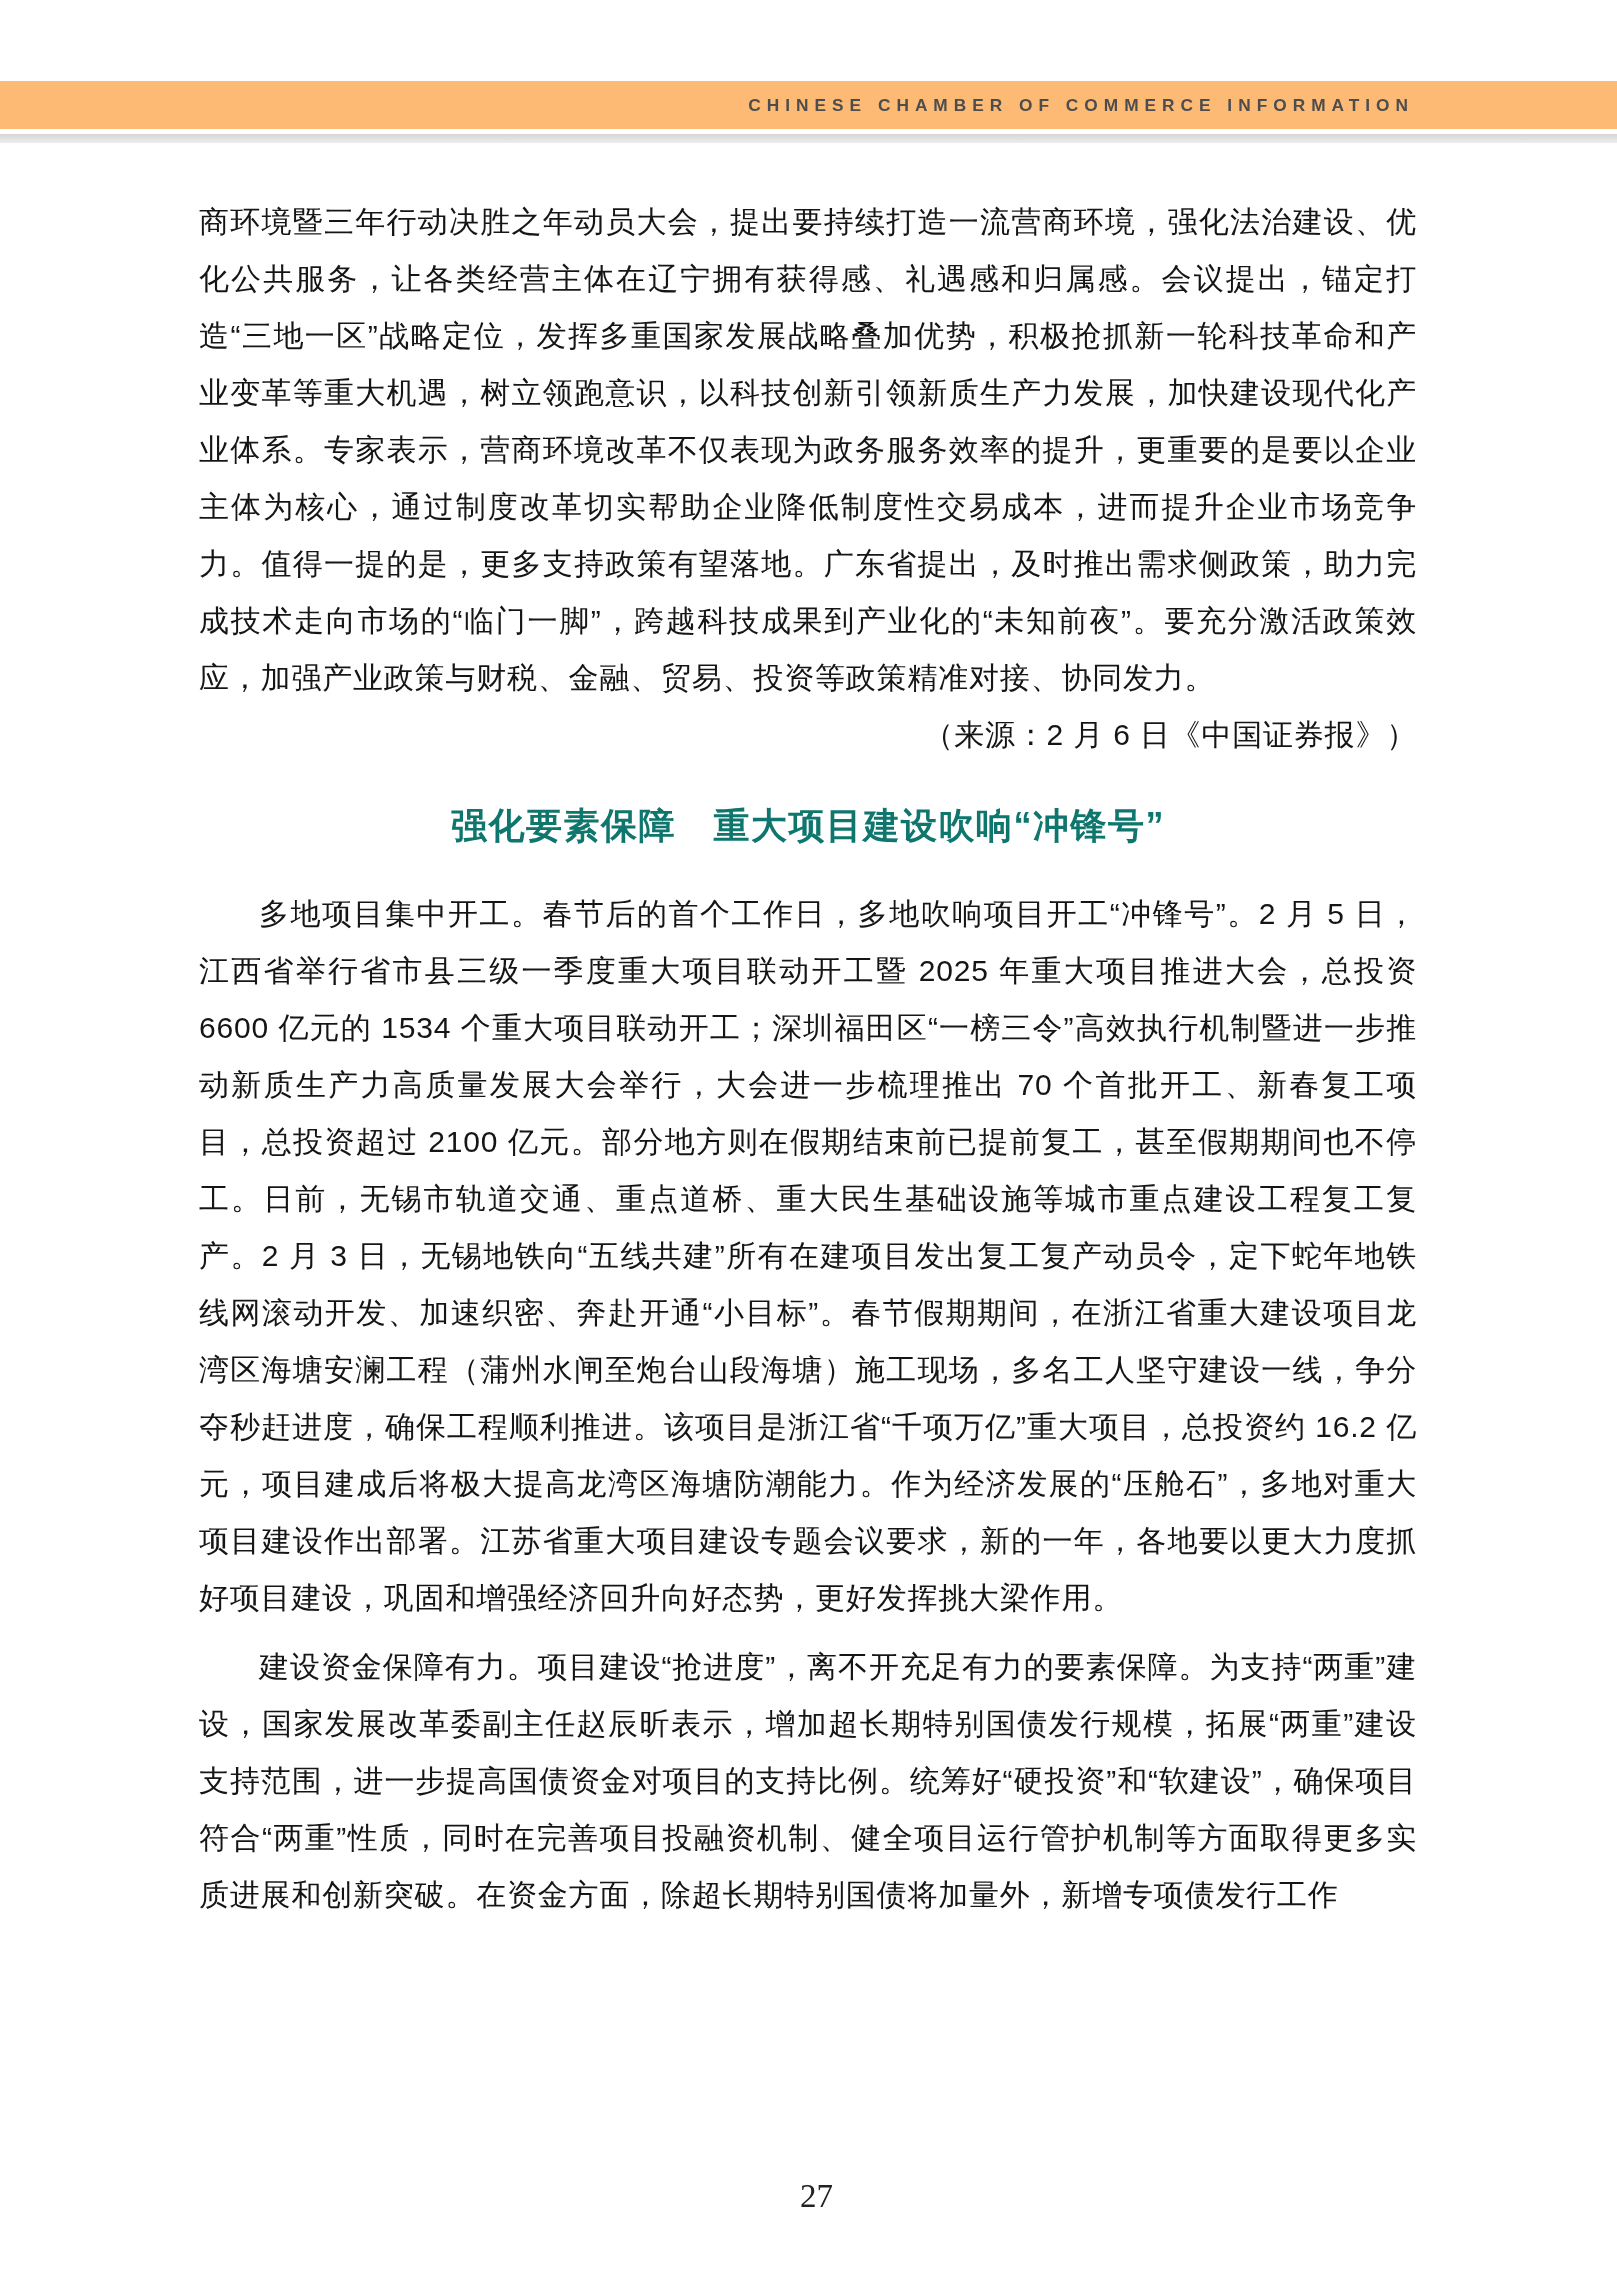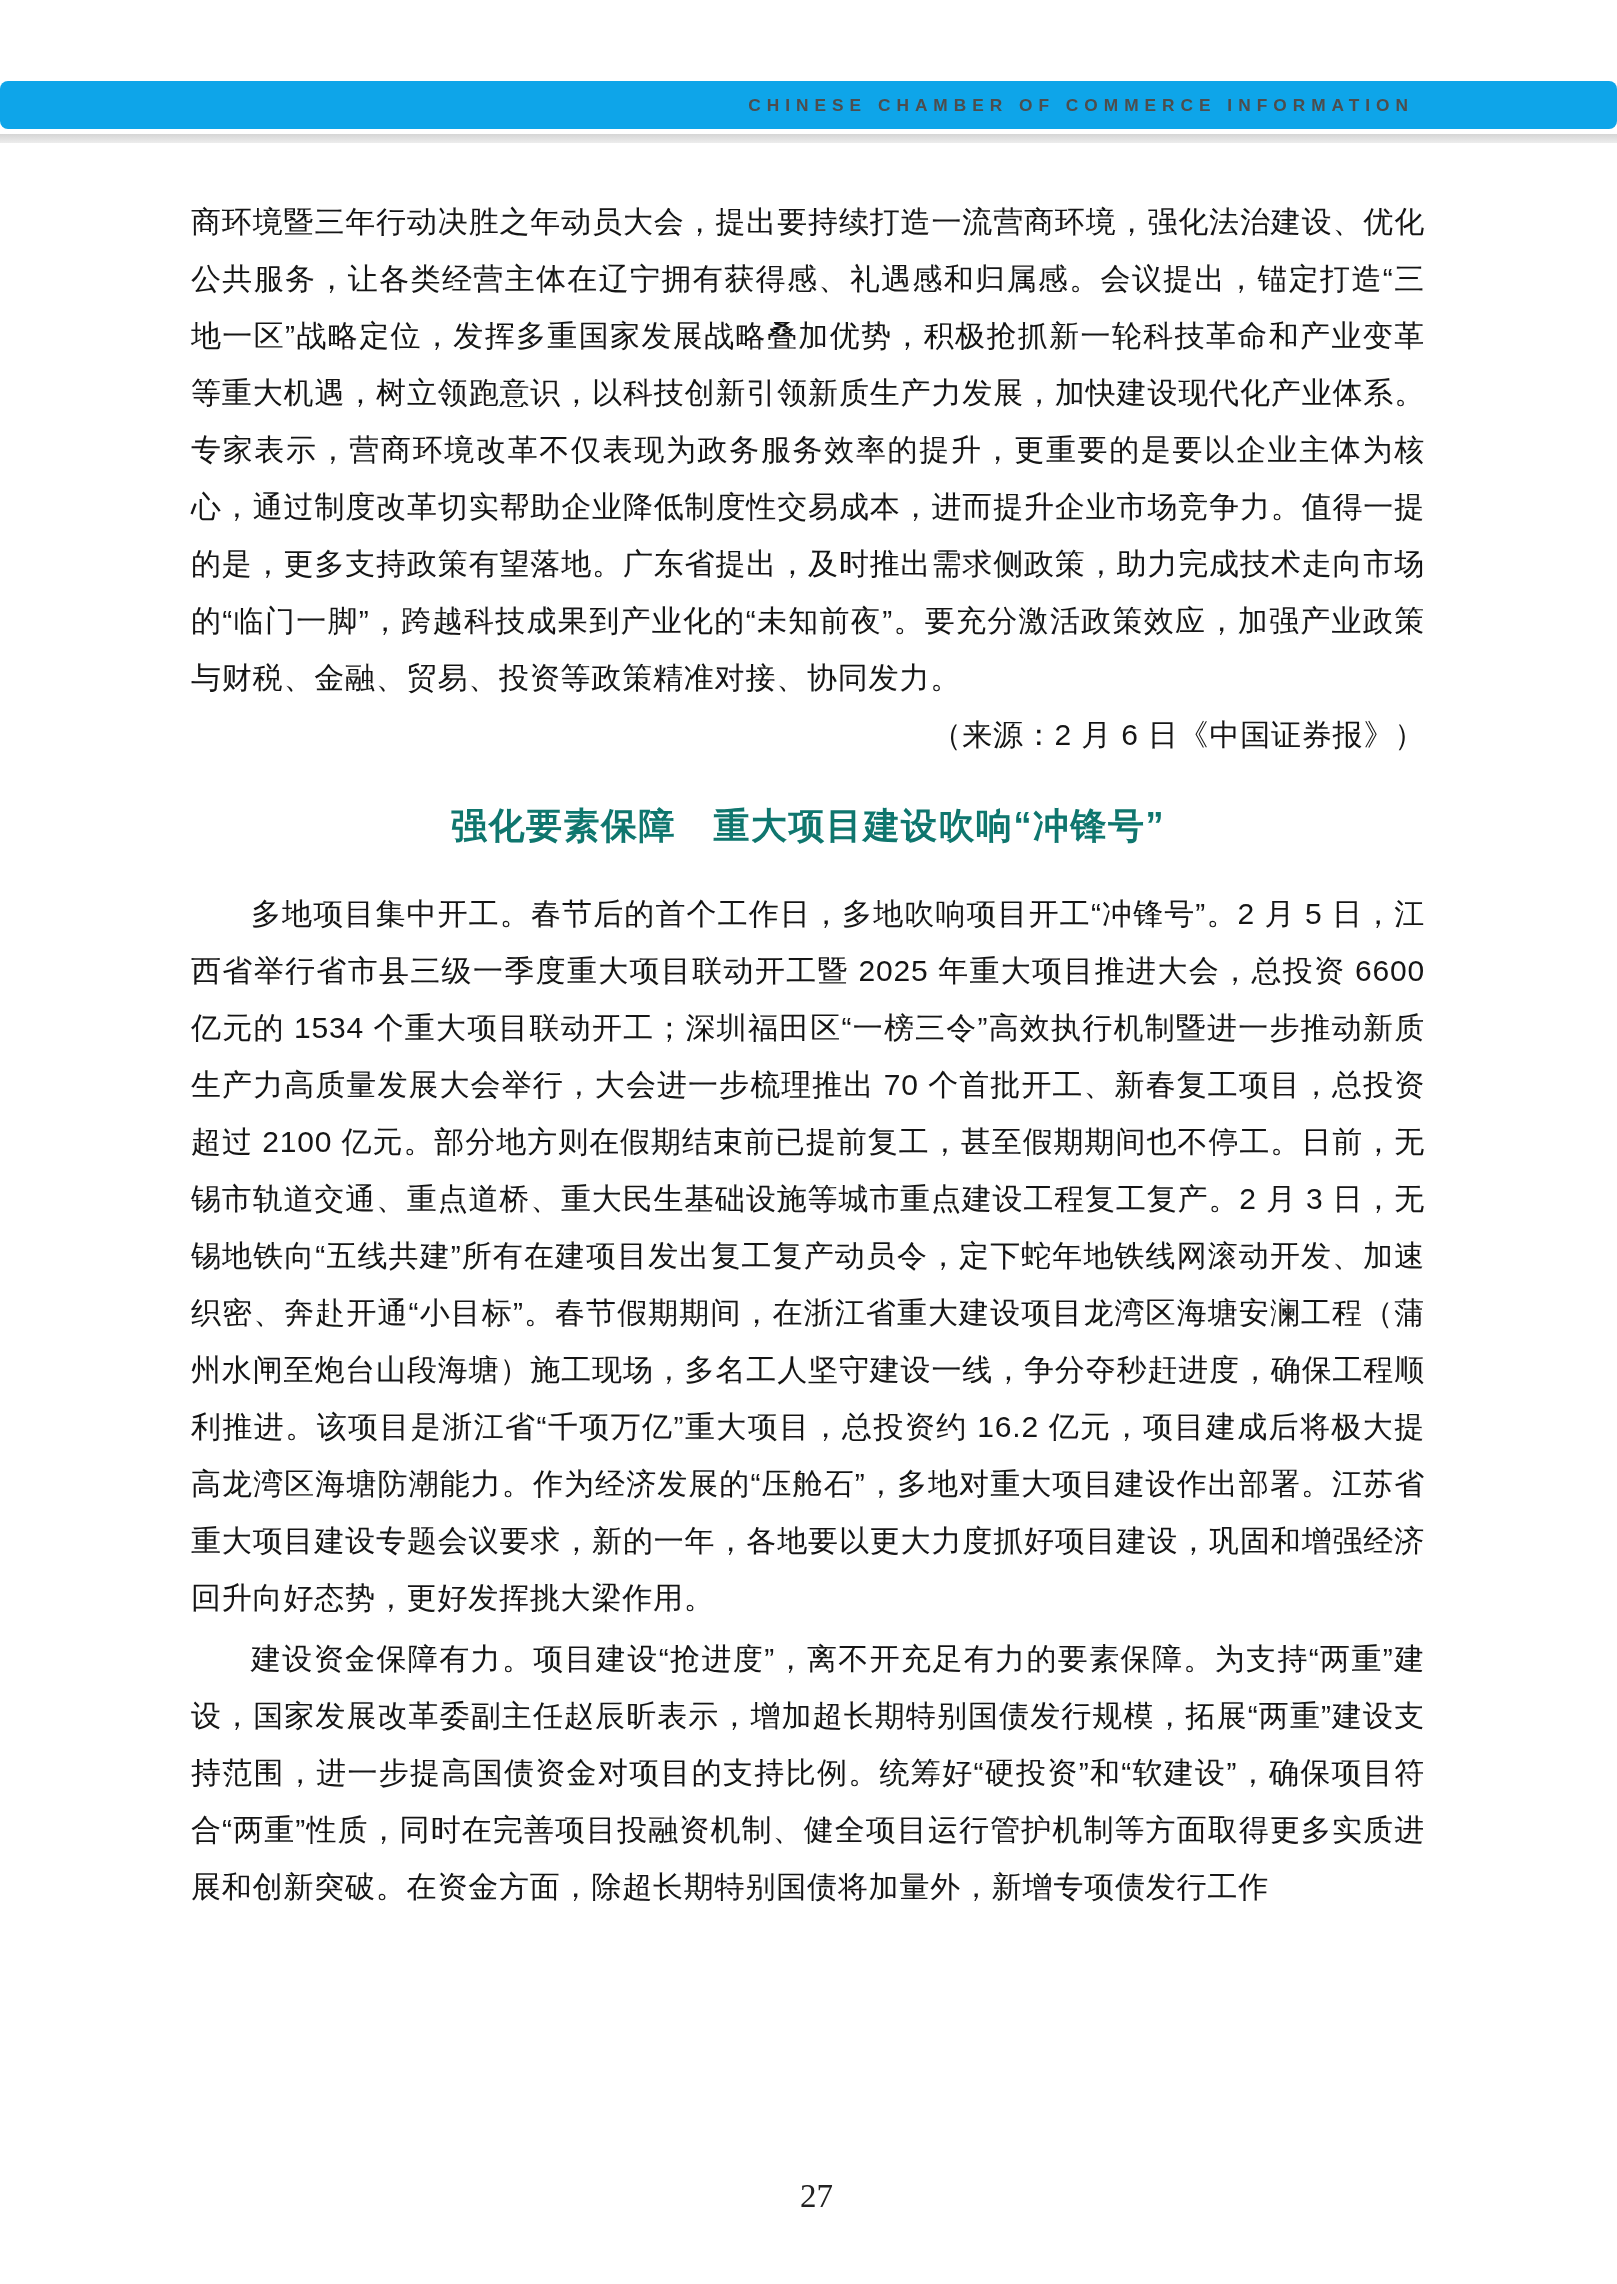--- a/index.html
+++ b/index.html
@@ -12,27 +12,26 @@
     height: 2284px;
     position: relative;
     font-family: "Liberation Sans", sans-serif;
     color: #1a1a1a;
     overflow: hidden;
   }
   
   .header-band {
     margin-top: 81px;
     height: 48px;
-    background: #0ea5e9;
+    background: #fdba74;
     display: flex;
     align-items: center;
     justify-content: flex-end;
     padding-right: 203px;
     box-sizing: border-box;
-    border-radius: 8px;
   }
   .header-band .band-text {
     font-size: 17.3px;
     font-weight: bold;
     letter-spacing: 6px;
     color: #4d4d4d;
     white-space: nowrap;
   }
   .header-shadow {
     margin-top: 5.3px;
@@ -42,21 +41,21 @@
   
   .content {
     margin: 50px 188px 0 187px;
     font-size: 30px;
     line-height: 57px;
     letter-spacing: 0.8px;
     text-align: justify;
     color: #151515;
   }
   .para {
-    margin: 4px;
+    margin: 12px;
   }
   .para.indent {
     text-indent: 2em;
   }
   .para .lead {
     font-weight: normal;
   }
   .source {
     float: right;
   }

